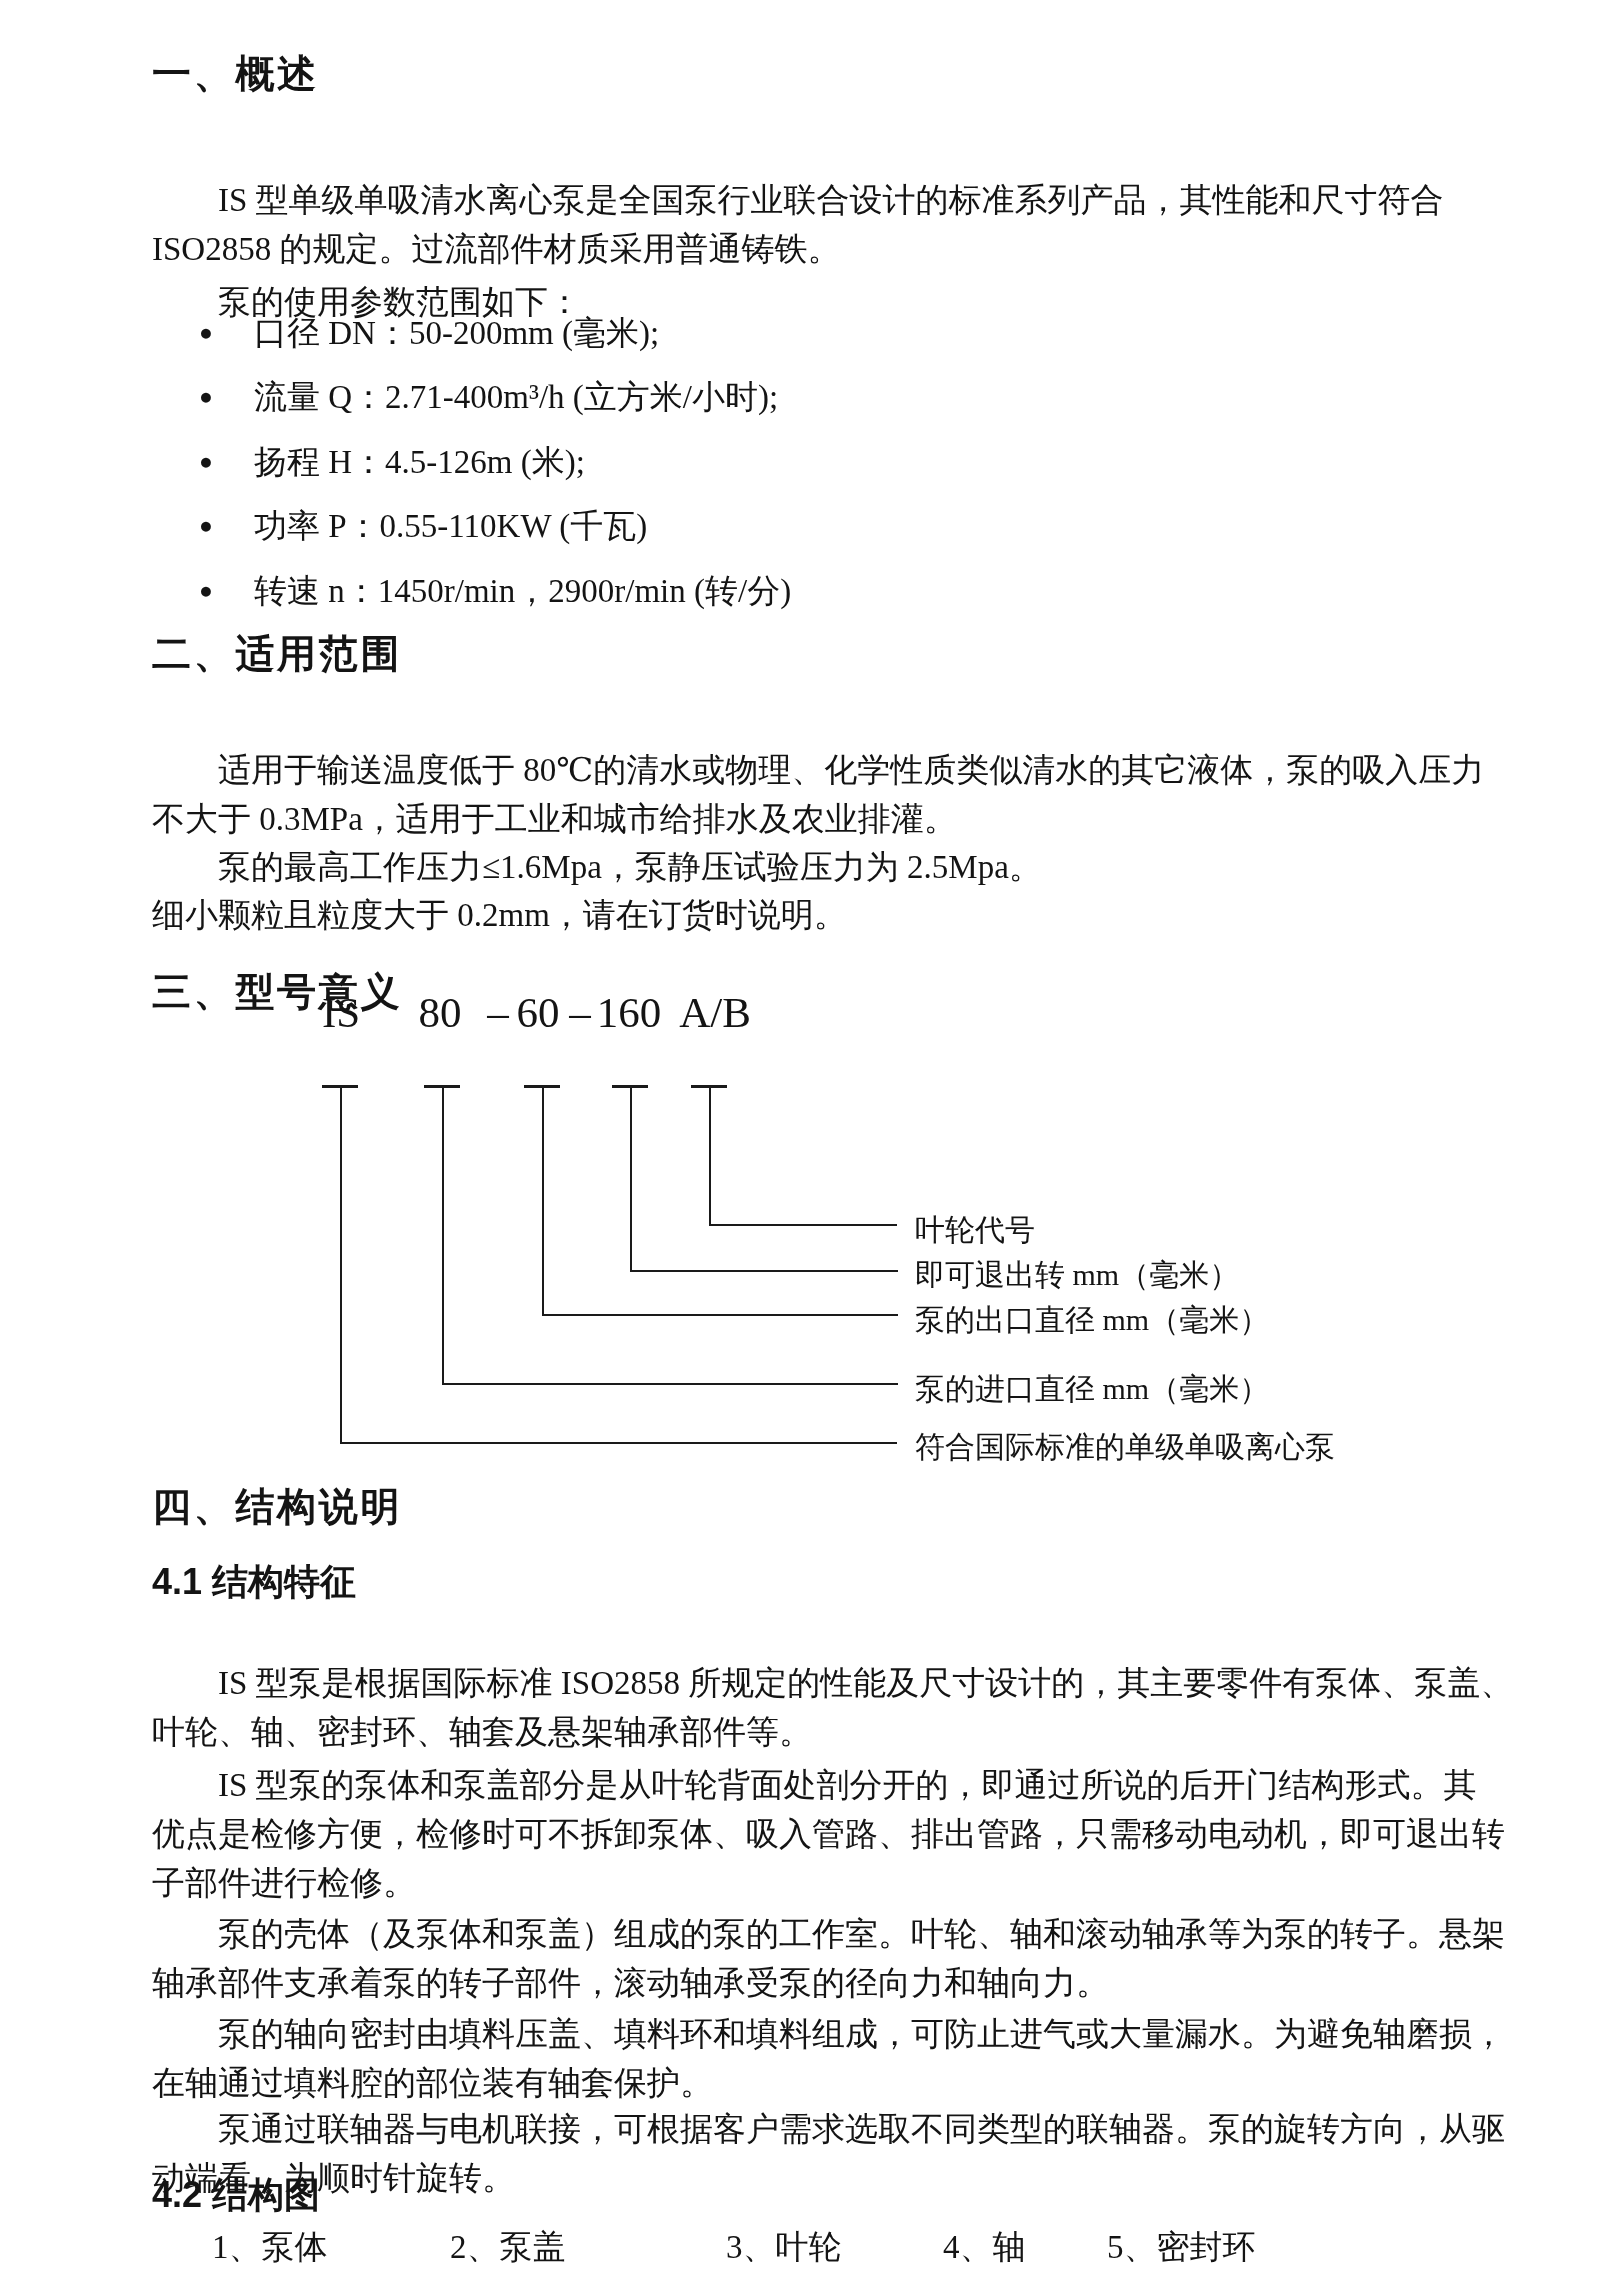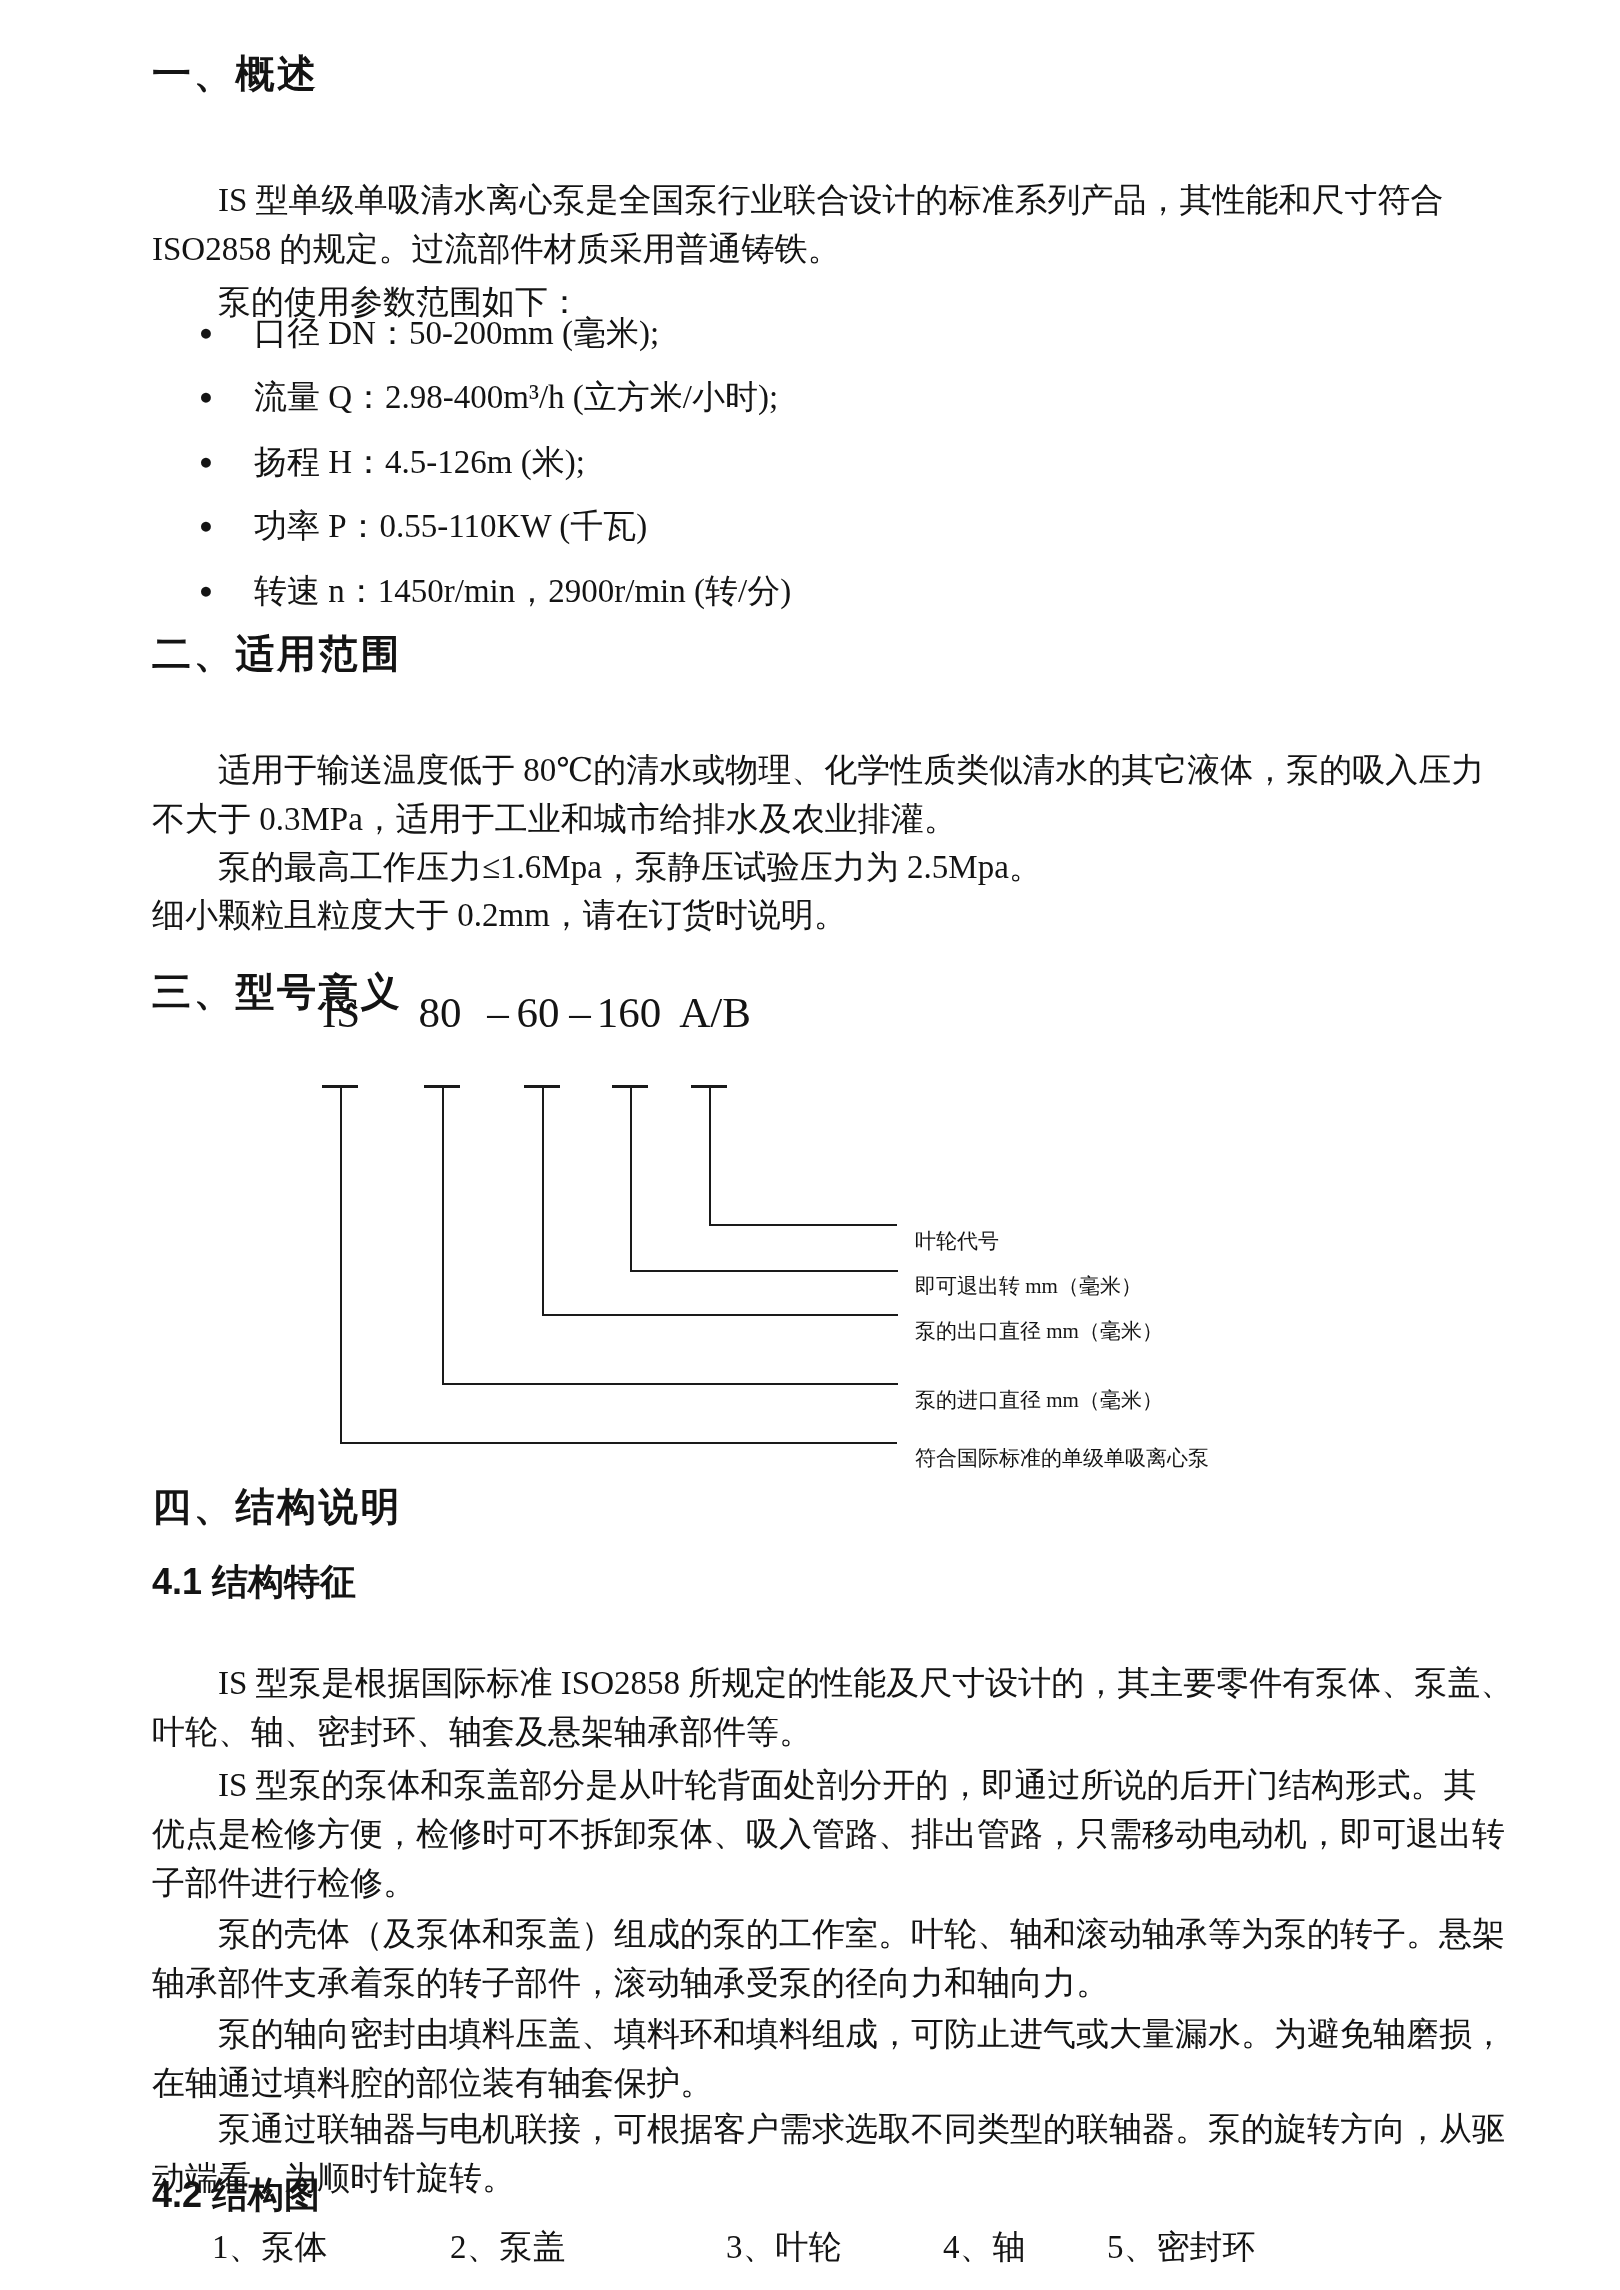--- a/index.html
+++ b/index.html
@@ -74,23 +74,22 @@
     position:absolute;
     top:1087px;
     border-left:2.7px solid #1a1a1a;
     border-bottom:2.7px solid #1a1a1a;
   }
   .dlabel{
     position:absolute;
     left:915px;
     height:49px;
     line-height:49px;
-    font-size:21px;
-    white-space:nowrap;
-    margin-top:12px;
+    font-size:30px;
+    white-space:nowrap;
   }
   .part{
     position:absolute;
     top:2225px;
     font-size:33px;
     white-space:nowrap;
   }
 </style>
 </head>
 <body>
@@ -107,21 +106,21 @@
   <div class="para" style="top:238px">
     <div class="line indent">泵的使用参数范围如下：</div>
   </div>
 
   <div class="bullet-item" style="top:301px">
     <span class="dot">●</span>
     <span class="btext">口径 DN：50-200mm (毫米);</span>
   </div>
   <div class="bullet-item" style="top:365px">
     <span class="dot">●</span>
-    <span class="btext">流量 Q：2.98-400m³/h (立方米/小时);</span>
+    <span class="btext">流量 Q：2.71-400m³/h (立方米/小时);</span>
   </div>
   <div class="bullet-item" style="top:430px">
     <span class="dot">●</span>
     <span class="btext">扬程 H：4.5-126m (米);</span>
   </div>
   <div class="bullet-item" style="top:494px">
     <span class="dot">●</span>
     <span class="btext">功率 P：0.55-110KW (千瓦)</span>
   </div>
   <div class="bullet-item" style="top:559px">

